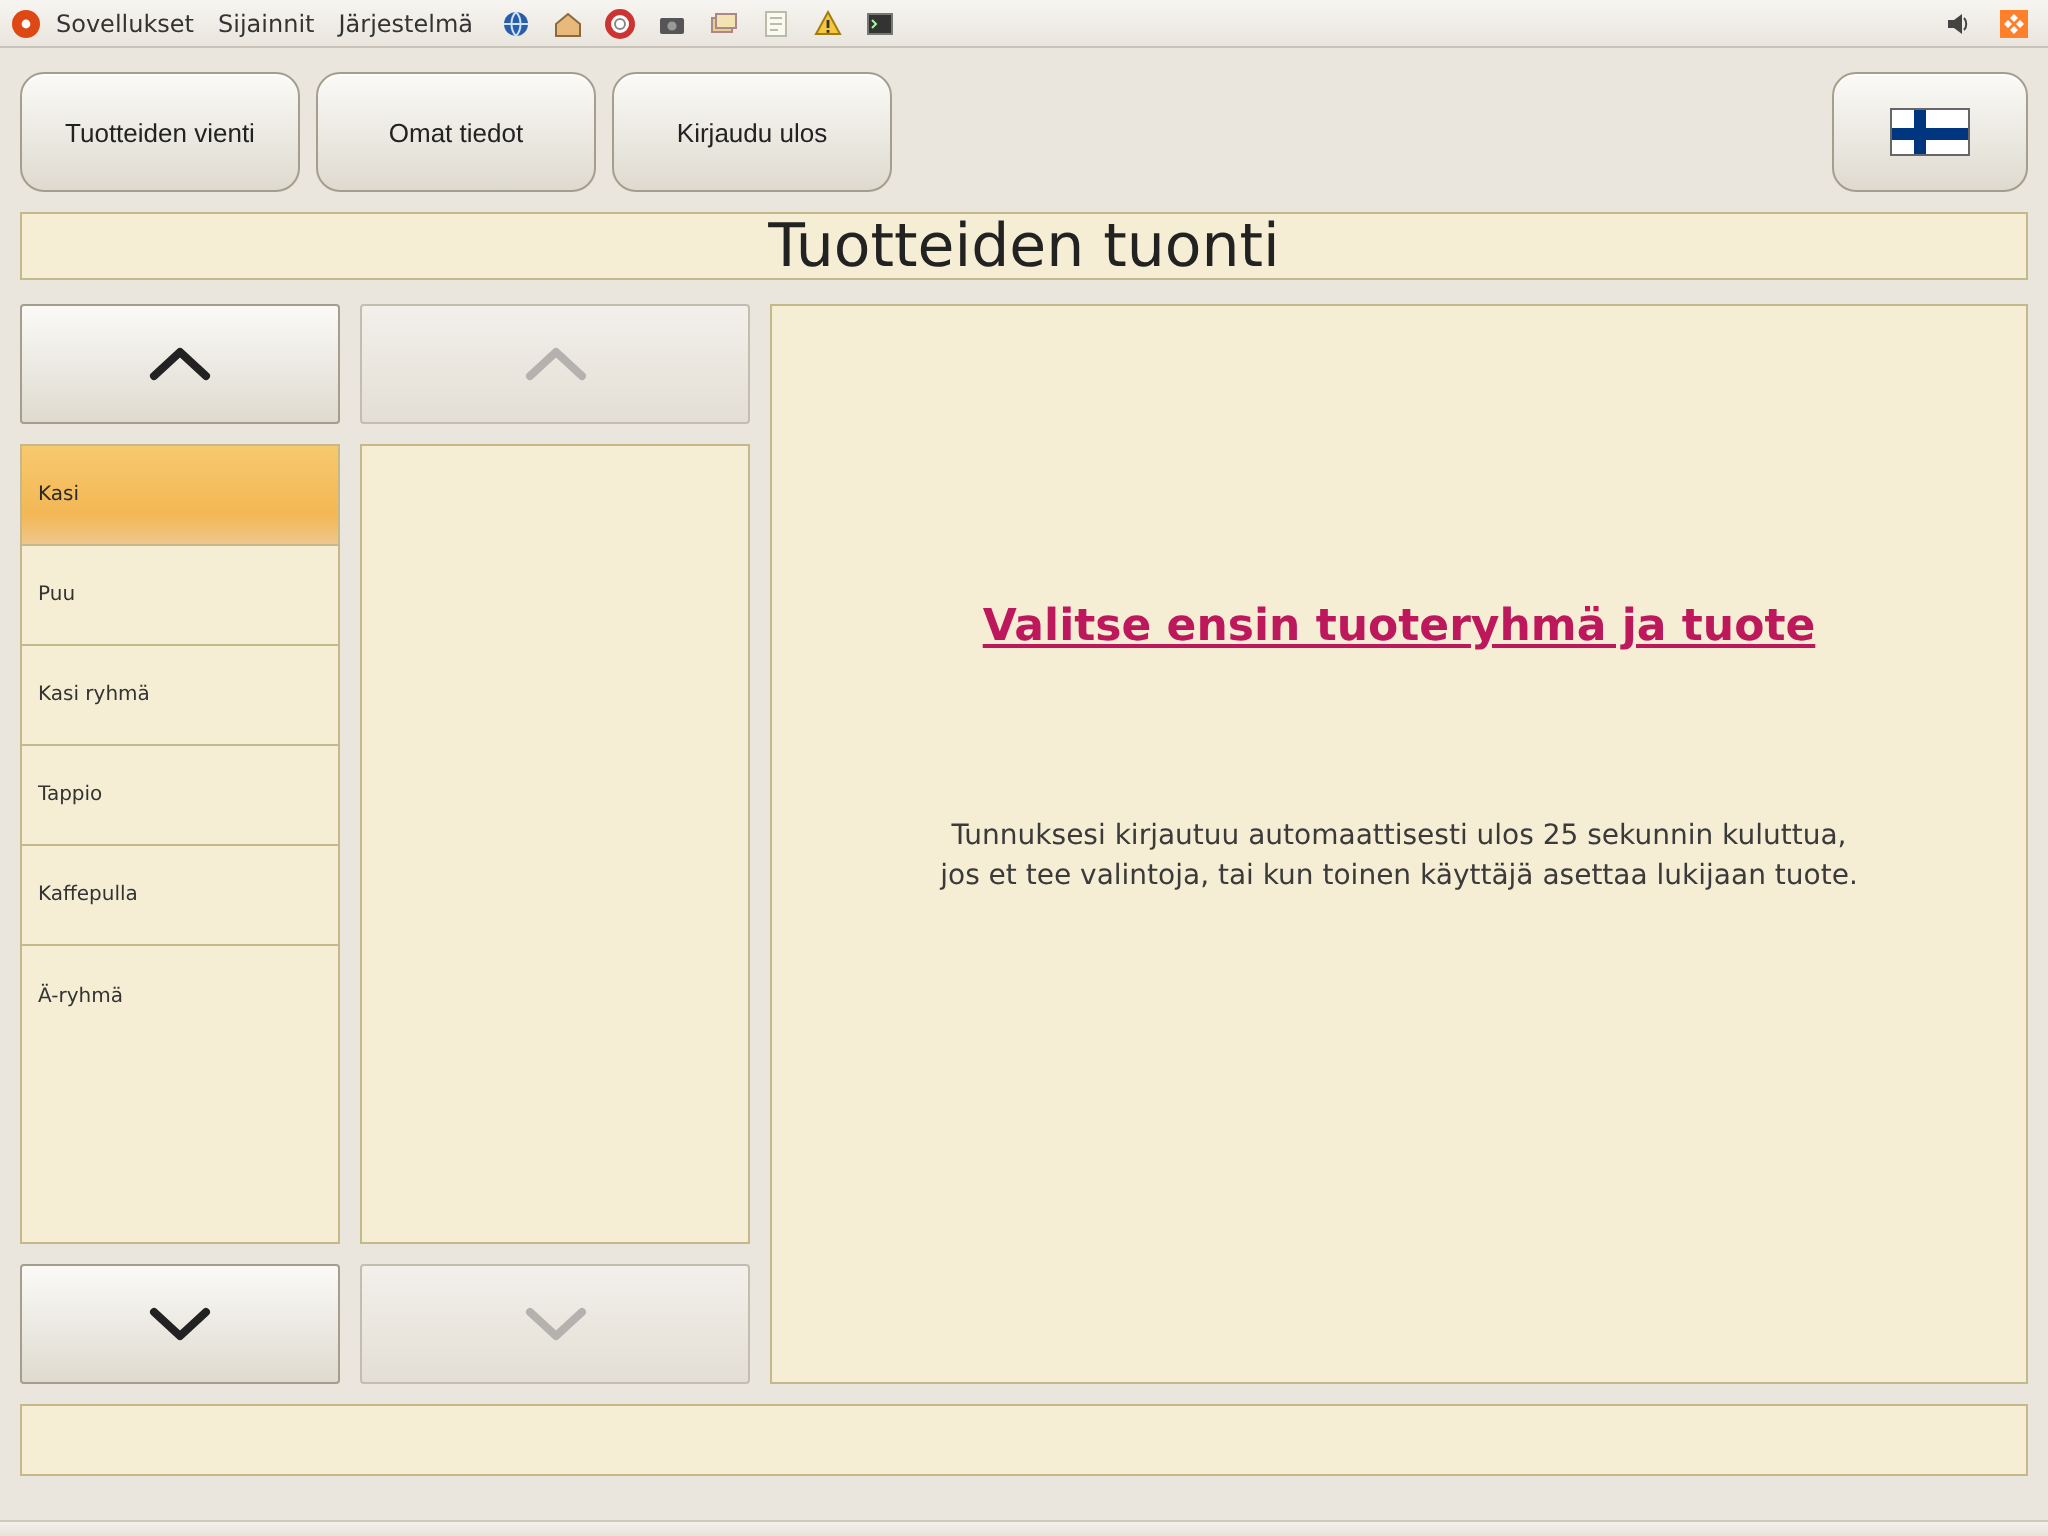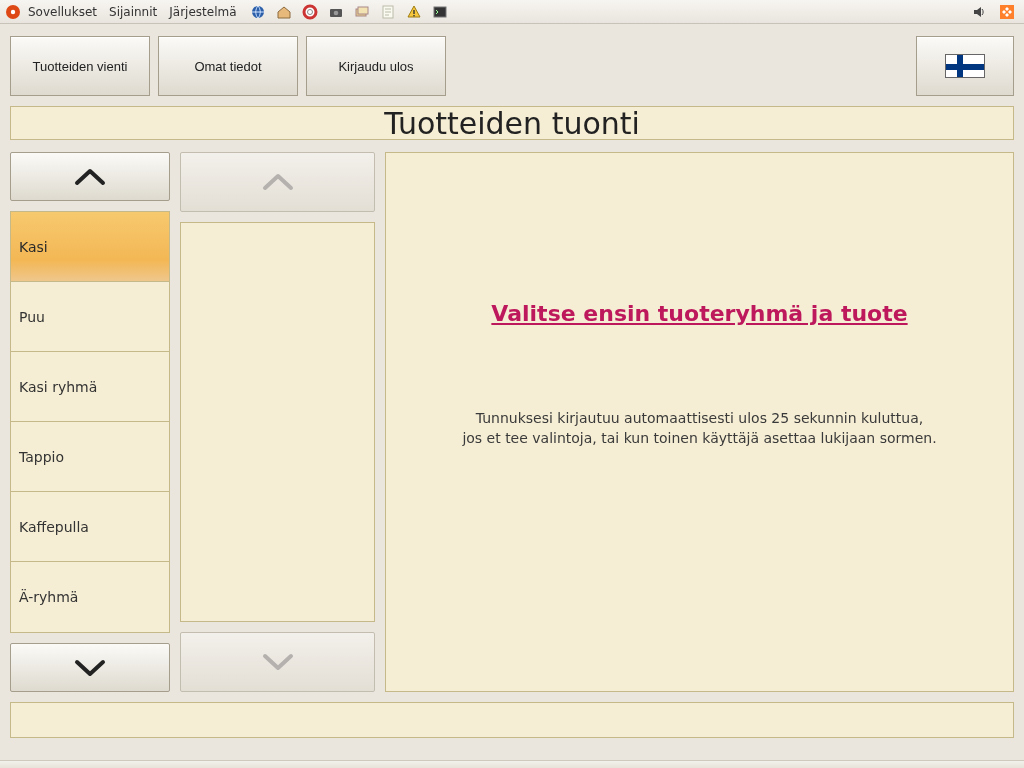--- a/index.html
+++ b/index.html
@@ -35,21 +35,21 @@
     width: 1024px;
     height: 744px;
     background: #eae5dd;
     padding: 12px 10px 6px 10px;
   }
   
   .top-row { display:flex; align-items:flex-start; }
   .btn {
     background: linear-gradient(#fbfaf7,#dedacf);
     border: 1px solid #a59e8d;
-    border-radius: 0;
+    border-radius: 12px;
     box-shadow: inset 0 1px 0 #fff;
     font-size: 13px;
     color: #222;
     cursor:pointer;
     display:flex; align-items:center; justify-content:center;
   }
   .top-btn { width:140px; height:60px; margin-right:8px; }
   .flag-btn { width:98px; height:60px; margin-left:auto; display:flex; align-items:center;justify-content:center;}
   .flag-fi { width:40px; height:24px; background:#fff; border:1px solid #666;position:relative; }
   .flag-fi::before, .flag-fi::after { content:""; position:absolute; background:#003580; }
@@ -88,25 +88,25 @@
   .scroll-btn.disabled { opacity:.55; cursor:default; }
   .scroll-btn svg { width:34px; height:22px; }
   .list {
     flex:1;
     margin:10px 0;
     border:1px solid #c5b98a;
     background:#f6eed4;
     display:flex; flex-direction:column;
   }
   .cat-item {
-    height:70px;
+    height:50px;
     border-bottom:1px solid #c5b98a;
     display:flex; align-items:center;
     padding:0 8px;
-    font-size:14px;
+    font-size:10px;
     color:#333;
     cursor:pointer;
   }
   .cat-item:last-child { border-bottom:none;}
   .cat-item.selected {
     background: linear-gradient(#f7c96e,#f3b755 70%,#efc78c);
     color:#2a2a2a;
     font-weight:400;
   }
 
@@ -279,21 +279,21 @@
         <svg viewBox="0 0 34 22">
             <path d="M4 5 L17 17 L30 5" stroke="#888" stroke-width="4" fill="none" stroke-linecap="round" stroke-linejoin="round"></path>
           </svg>
       </div>
     </div>
 
     <div class="content">
       <div class="headline">Valitse ensin tuoteryhmä ja tuote</div>
       <div class="info">
         <span>Tunnuksesi kirjautuu automaattisesti ulos 25 sekunnin kuluttua,</span><br>
-        <span>jos et tee valintoja, tai kun toinen käyttäjä asettaa lukijaan sormen.</span>
+        <span>jos et tee valintoja, tai kun toinen käyttäjä asettaa lukijaan tuote.</span>
       </div>
     </div>
 
   </div>
 
   <div class="status-bar"></div>
 
 </div>
 
 <div class="bottom-panel"></div>

